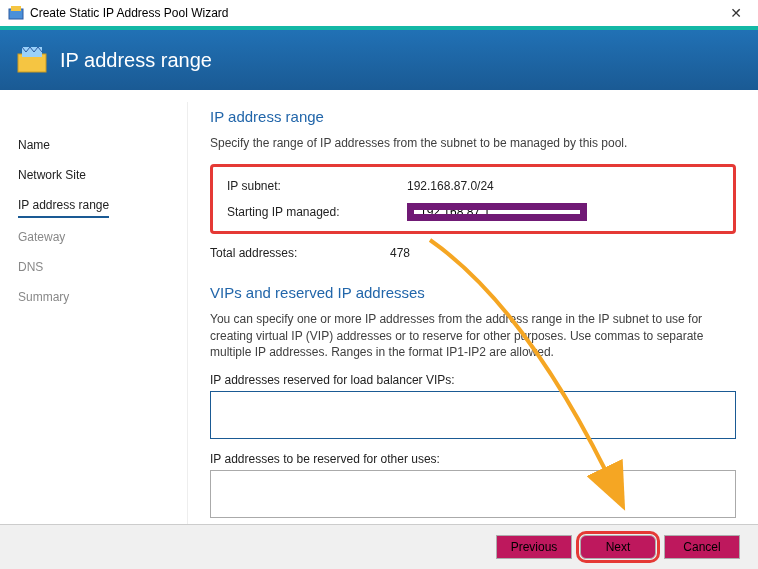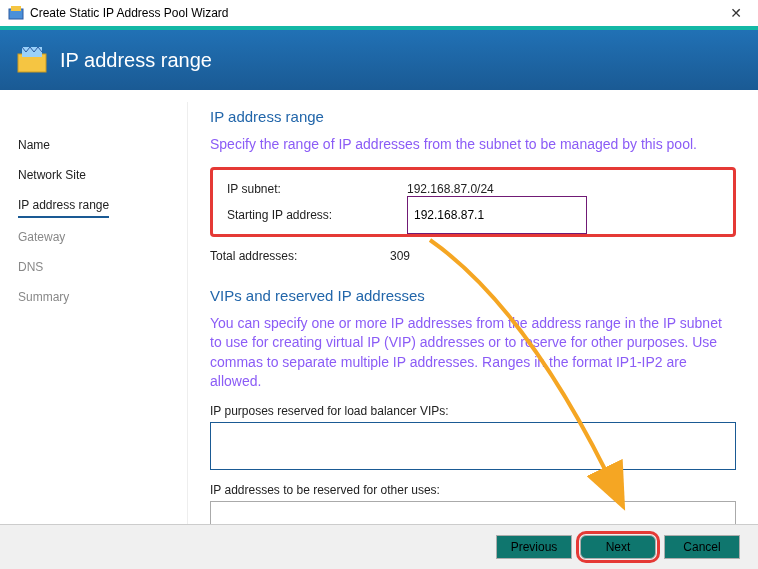--- a/index.html
+++ b/index.html
@@ -82,22 +82,22 @@
       padding: 18px 22px;
       position: relative;
     }
     .section-heading {
       color: #2266aa;
       font-size: 15px;
       font-weight: 400;
       margin-bottom: 10px;
     }
     .desc {
-      font-size: 14px;
-      color: #8b5cf6;
+      font-size: 12px;
+      color: #404040;
       margin-bottom: 12px;
       line-height: 1.4;
     }
     .highlight-box {
       border: 3px solid #e53935;
       border-radius: 4px;
       padding: 6px 14px;
       margin-bottom: 6px;
     }
     .row {
@@ -109,23 +109,23 @@
       width: 180px;
       font-size: 12px;
       color: #222;
     }
     .row-value {
       font-size: 12px;
       color: #222;
     }
     .row input {
       width: 180px;
-      height: 38px;
+      height: 16px;
       padding: 2px 6px;
-      border: 1px solid #701a75;
+      border: 7px solid #701a75;
       font-family: inherit;
       font-size: 12px;
     }
     .field-label {
       font-size: 12px;
       color: #222;
       margin-top: 10px;
       margin-bottom: 4px;
     }
     .textarea-vips {
@@ -154,21 +154,21 @@
       background: #f0f0f0;
       display: flex;
       justify-content: flex-end;
       align-items: center;
       padding: 0 18px;
       gap: 8px;
     }
     .btn {
       width: 76px;
       height: 24px;
-      background: #0f766e;
+      background: #be185d;
       border: 1px solid #adadad;
       font-family: inherit;
       font-size: 12px;
       cursor: pointer;
     }
     .btn.highlight {
       outline: 3px solid #e53935;
       outline-offset: 1px;
       border-radius: 6px;
     }
@@ -216,34 +216,34 @@
   <div class="main">
     <div class="section-heading">IP address range</div>
     <div class="desc">Specify the range of IP addresses from the subnet to be managed by this pool.</div>
 
     <div class="highlight-box">
       <div class="row">
         <span class="row-label">IP subnet:</span>
         <span class="row-value">192.168.87.0/24</span>
       </div>
       <div class="row">
-        <span class="row-label">Starting IP address:</span>
+        <span class="row-label">Starting IP managed:</span>
         <input type="text" value="192.168.87.1" style="">
       </div>
     </div>
 
     <div class="row">
       <span class="row-label">Total addresses:</span>
-      <span class="row-value">309</span>
+      <span class="row-value">478</span>
     </div>
 
     <div class="section-heading" style="margin-top:18px;">VIPs and reserved IP addresses</div>
     <div class="desc">You can specify one or more IP addresses from the address range in the IP subnet to use for creating virtual IP (VIP) addresses or to reserve for other purposes. Use commas to separate multiple IP addresses. Ranges in the format IP1-IP2 are allowed.</div>
 
-    <div class="field-label">IP purposes reserved for load balancer VIPs:</div>
+    <div class="field-label">IP addresses reserved for load balancer VIPs:</div>
     <textarea class="textarea-vips" style=""></textarea>
 
     <div class="field-label">IP addresses to be reserved for other uses:</div>
     <textarea class="textarea-other" style=""></textarea>
   </div>
 </div>
 
 <div class="footer">
   <button class="btn">Previous</button>
   <button class="btn highlight">Next</button>

